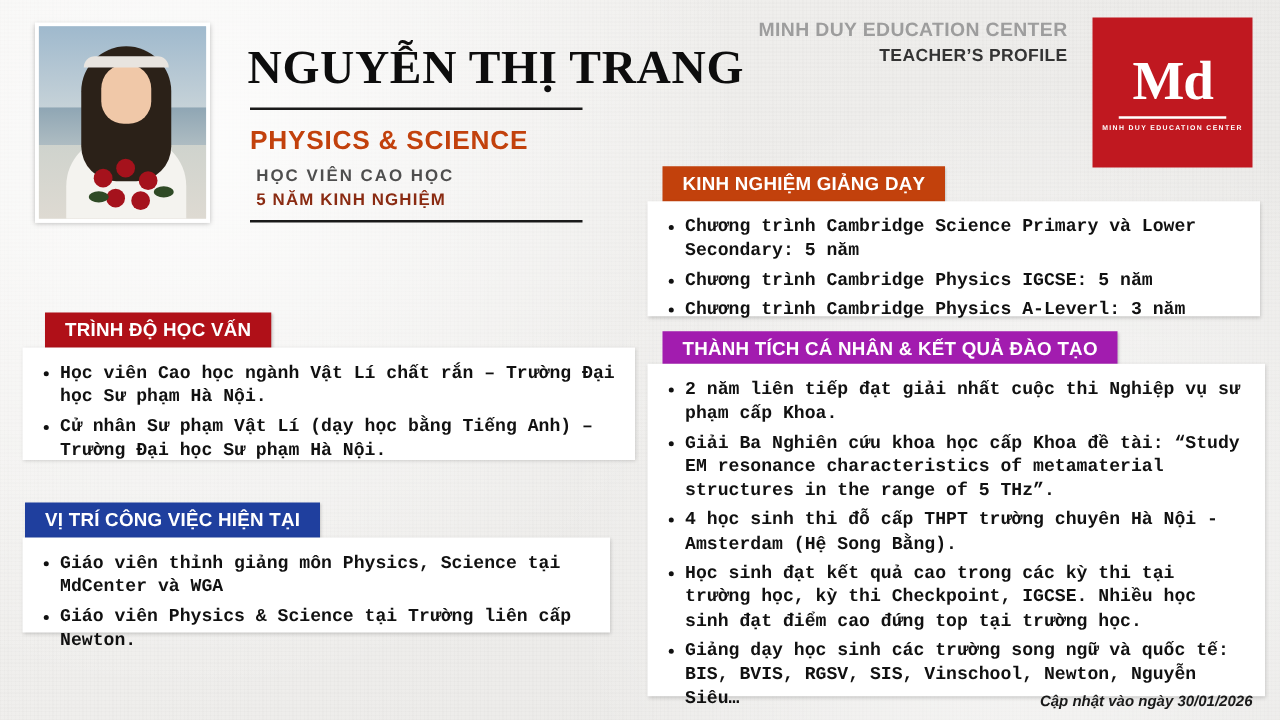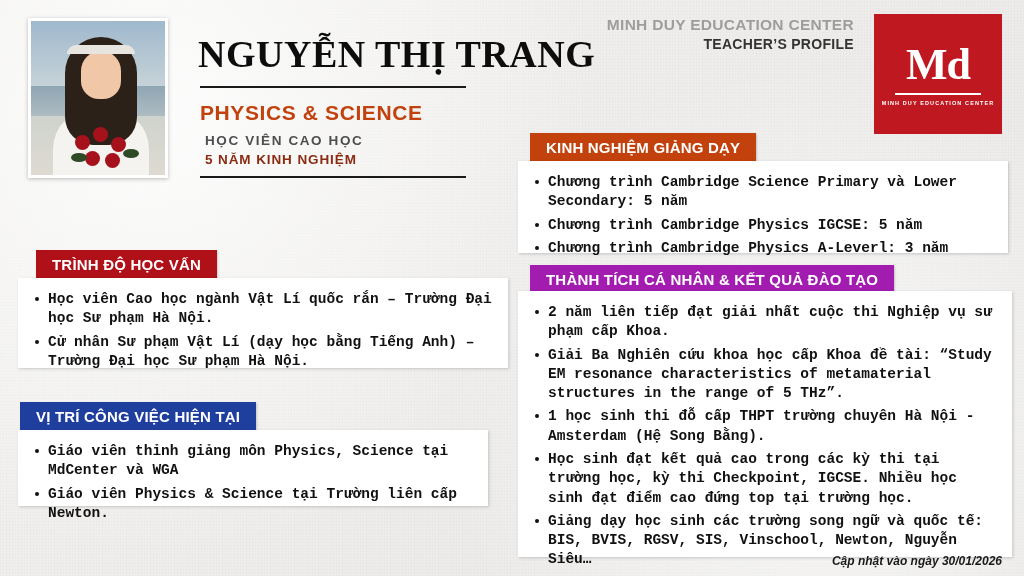--- a/index.html
+++ b/index.html
@@ -233,21 +233,21 @@
   <div class="profile-sub">TEACHER’S PROFILE</div>
   <div class="logo">
     <div class="md">Md</div>
     <div class="md-line"></div>
     <div class="md-sub">MINH DUY EDUCATION CENTER</div>
   </div>
 
   <div class="tab red" id="edu-tab">TRÌNH ĐỘ HỌC VẤN</div>
   <div class="card" id="edu-card">
     <ul>
-      <li>Học viên Cao học ngành Vật Lí quốc rắn – Trường Đại học Sư phạm Hà Nội.</li>
+      <li>Học viên Cao học ngành Vật Lí chất rắn – Trường Đại học Sư phạm Hà Nội.</li>
       <li>Cử nhân Sư phạm Vật Lí (dạy học bằng Tiếng Anh) – Trường Đại học Sư phạm Hà Nội.</li>
     </ul>
   </div>
 
   <div class="tab blue" id="pos-tab">VỊ TRÍ CÔNG VIỆC HIỆN TẠI</div>
   <div class="card" id="pos-card">
     <ul>
       <li>Giáo viên thỉnh giảng môn Physics, Science tại MdCenter và WGA</li>
       <li>Giáo viên Physics &amp; Science tại Trường liên cấp Newton.</li>
     </ul>
@@ -260,21 +260,21 @@
       <li>Chương trình Cambridge Physics IGCSE: 5 năm</li>
       <li>Chương trình Cambridge Physics A-Leverl: 3 năm</li>
     </ul>
   </div>
 
   <div class="tab green" id="ach-tab">THÀNH TÍCH CÁ NHÂN &amp; KẾT QUẢ ĐÀO TẠO</div>
   <div class="card" id="ach-card">
     <ul>
       <li>2 năm liên tiếp đạt giải nhất cuộc thi Nghiệp vụ sư phạm cấp Khoa.</li>
       <li>Giải Ba Nghiên cứu khoa học cấp Khoa đề tài: “Study EM resonance characteristics of metamaterial structures in the range of 5 THz”.</li>
-      <li>1 học sinh thi đỗ cấp THPT trường chuyên Hà Nội - Amsterdam (Hệ Song Bằng).</li>
+      <li>4 học sinh thi đỗ cấp THPT trường chuyên Hà Nội - Amsterdam (Hệ Song Bằng).</li>
       <li>Học sinh đạt kết quả cao trong các kỳ thi tại trường học, kỳ thi Checkpoint, IGCSE. Nhiều học sinh đạt điểm cao đứng top tại trường học.</li>
       <li>Giảng dạy học sinh các trường song ngữ và quốc tế: BIS, BVIS, RGSV, SIS, Vinschool, Newton, Nguyễn Siêu…</li>
     </ul>
   </div>
 
   <div class="updated">Cập nhật vào ngày 30/01/2026</div>
 
 </div>
 
 </body></html>

